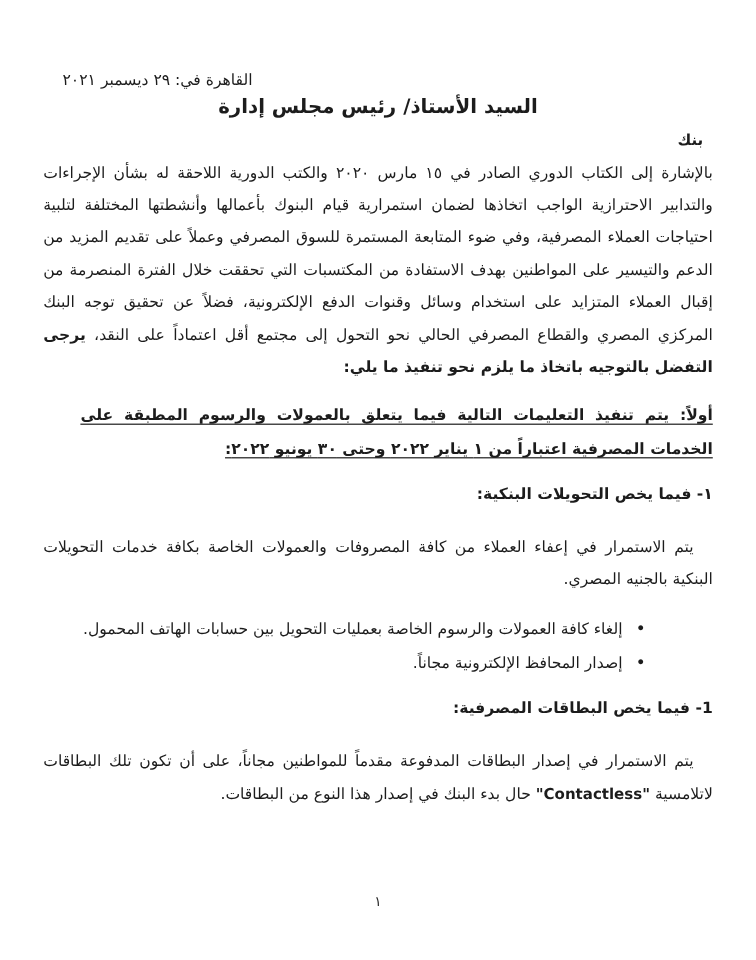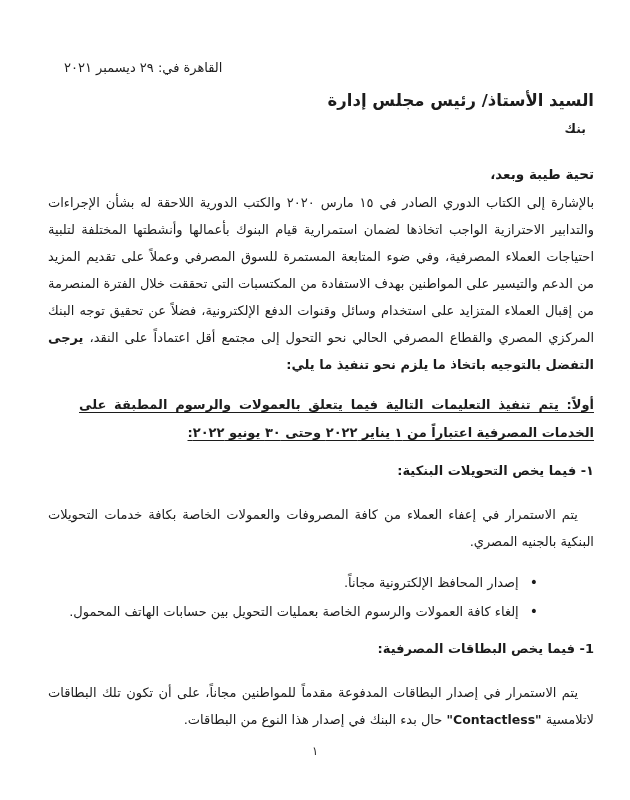--- a/index.html
+++ b/index.html
@@ -12,36 +12,36 @@
     height: 800px;
     position: relative;
     overflow: hidden;
     direction: rtl;
     font-family: "DejaVu Sans", sans-serif;
     color: #1c1c1c;
   }
   .page {
     position: absolute;
     inset: 0;
-    padding: 60px 36px 0 48px;
+    padding: 60px 36px 0 36px;
     box-sizing: border-box;
     background: #ffffff;
   }
   .date-line {
     direction: rtl;
     text-align: left;
     padding-left: 16px;
     font-size: 13px;
     letter-spacing: 0.2px;
   }
   .recipient-title {
-    margin-top: 16px;
+    margin-top: 4px;
     font-size: 16.5px;
     font-weight: bold;
-    text-align: right;
+    text-align: center;
   }
   .recipient-org {
     margin-top: 11px;
     padding-right: 8px;
     font-size: 12.5px;
     font-weight: bold;
     text-align: right;
   }
   .greeting {
     margin-top: 30px;
@@ -116,34 +116,33 @@
 <body>
 
 <div class="page">
 
   <div class="date-line">القاهرة في: ٢٩ ديسمبر ٢٠٢١</div>
 
   <div class="recipient-title">السيد الأستاذ/ رئيس مجلس إدارة</div>
 
   <div class="recipient-org">بنك</div>
 
-  <div class="greeting">تحية طيبة وبعد،</div>
 
   <p class="intro"><span>بالإشارة إلى الكتاب الدوري الصادر في ١٥ مارس ٢٠٢٠ والكتب الدورية اللاحقة له بشأن الإجراءات والتدابير الاحترازية الواجب اتخاذها لضمان استمرارية قيام البنوك بأعمالها وأنشطتها المختلفة لتلبية احتياجات العملاء المصرفية، وفي ضوء المتابعة المستمرة للسوق المصرفي وعملاً على تقديم المزيد من الدعم والتيسير على المواطنين بهدف الاستفادة من المكتسبات التي تحققت خلال الفترة المنصرمة من إقبال العملاء المتزايد على استخدام وسائل وقنوات الدفع الإلكترونية، فضلاً عن تحقيق توجه البنك المركزي المصري والقطاع المصرفي الحالي نحو التحول إلى مجتمع أقل اعتماداً على النقد، </span><span class="directive">يرجى التفضل بالتوجيه باتخاذ ما يلزم نحو تنفيذ ما يلي:</span></p>
 
   <p class="first-heading">أولاً: يتم تنفيذ التعليمات التالية فيما يتعلق بالعمولات والرسوم المطبقة على الخدمات المصرفية اعتباراً من ١ يناير ٢٠٢٢ وحتى ٣٠ يونيو ٢٠٢٢:</p>
 
   <div class="section-heading">١- فيما يخص التحويلات البنكية:</div>
 
   <p class="section-body">يتم الاستمرار في إعفاء العملاء من كافة المصروفات والعمولات الخاصة بكافة خدمات التحويلات البنكية بالجنيه المصري.</p>
 
 
   <ul class="bullets">
+    <li>إلغاء كافة العمولات والرسوم الخاصة بعمليات التحويل بين حسابات الهاتف المحمول.</li>
     <li>إصدار المحافظ الإلكترونية مجاناً.</li>
-    <li>إلغاء كافة العمولات والرسوم الخاصة بعمليات التحويل بين حسابات الهاتف المحمول.</li>
   </ul>
 
   <div class="section-heading">1- فيما يخص البطاقات المصرفية:</div>
 
   <p class="section-body"><span>يتم الاستمرار في إصدار البطاقات المدفوعة مقدماً للمواطنين مجاناً، على أن تكون تلك البطاقات لاتلامسية </span><span class="latin-term">"Contactless"</span><span> حال بدء البنك في إصدار هذا النوع من البطاقات.</span></p>
 
   <div class="page-number">١</div>
 
 </div>
 

